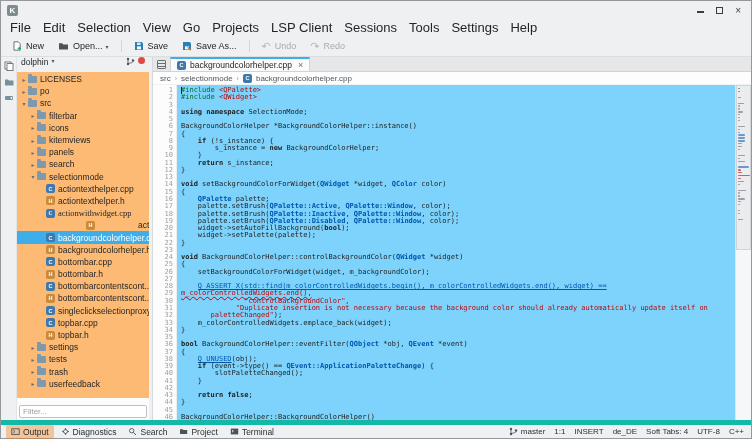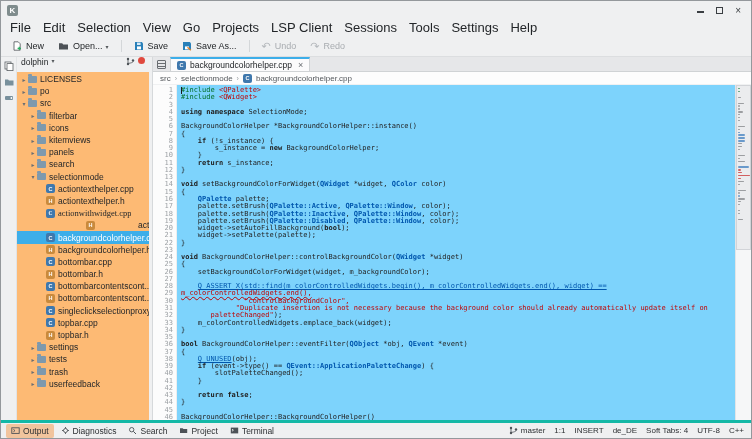--- a/index.html
+++ b/index.html
@@ -81,21 +81,21 @@
   .c-s{color:var(--string)}
   .c-m{color:var(--type);text-decoration-line:underline;text-decoration-color:var(--type)}
   .c-e{color:var(--error);text-decoration-line:underline;text-decoration-style:wavy;text-decoration-color:var(--error)}
   .cursor{position:absolute;left:4px;top:2px;width:1px;height:7px;background:#1f1c1b}
 
   .minimap{width:16px;flex:0 0 16px;background:#f6f7f8;border-left:1px solid #e3e5e7;position:relative}
   .mm-bar{position:absolute;left:2px;height:1.4px;border-radius:1px}
   .mm-slider{position:absolute;left:0;right:0;top:0;height:165px;background:rgba(110,120,130,0.08);border:1px solid rgba(110,120,130,0.2)}
 
   
-  .statusbar{height:18px;flex:0 0 18px;border-top:3px solid #14b8a6;display:flex;align-items:center;padding:0 5px;gap:2px;
+  .statusbar{height:18px;flex:0 0 18px;border-top:5px solid #14b8a6;display:flex;align-items:center;padding:0 5px;gap:2px;
              font-size:8.5px;color:#2b2e31;background:#eff0f1}
   .sb-btn{display:flex;align-items:center;gap:3px;padding:2px 5px;border-radius:2px}
   .sb-btn.active{background:rgba(246,116,0,0.35)}
   .sb-right{margin-left:auto;display:flex;align-items:center;gap:9px;font-size:8px;padding-right:2px}
   .sb-branch{display:flex;align-items:center;gap:3px}
   svg{display:block}
 </style>
 </head>
 <body>
 
@@ -321,20 +321,23 @@
             <span class="expander">▸</span>
             <span class="fi"></span>
             <span class="tree-label">trash</span>
           </div>
           <div class="tree-row" style="padding-left: 12px;">
             <span class="expander">▸</span>
             <span class="fi"></span>
             <span class="tree-label">userfeedback</span>
           </div>
         </div>
+      <div class="filterwrap">
+        <input type="text" placeholder="Filter..." style="">
+      </div>
     </div>
 
     <div class="splitter"></div>
 
     <div class="editor">
       <div class="tabbar">
         <span class="tablist-icon"></span>
         <div class="tab">
           <span class="badge cpp">C</span>
           <span>backgroundcolorhelper.cpp</span>

